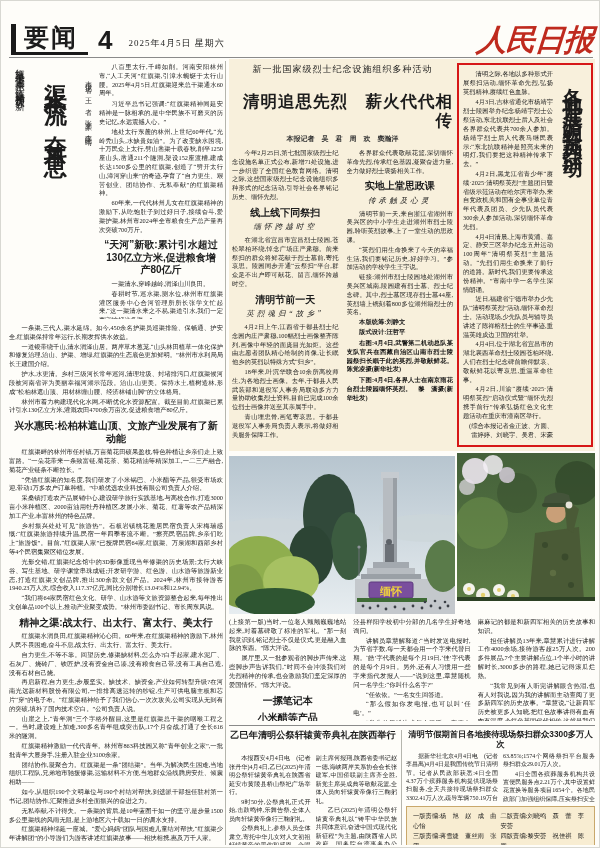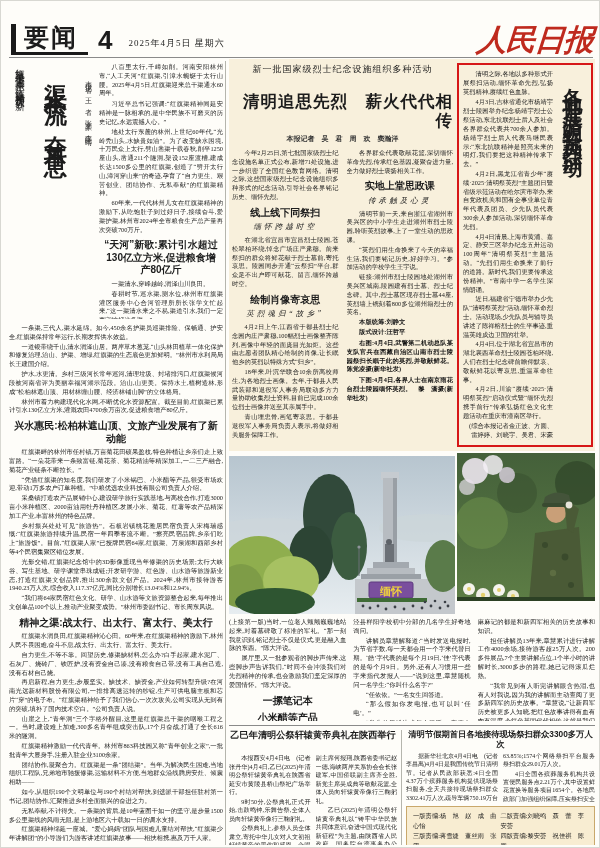--- a/index.html
+++ b/index.html
@@ -137,21 +137,21 @@
   <div id="center-art">
     <div id="center-kicker">新一批国家级烈士纪念设施组织多种活动</div>
     <div id="center-title" class="sans">清明追思先烈　薪火代代相传</div>
     <div id="center-byline">本报记者　吴　君　周　欢　窦瀚洋</div>
     <div id="center-cols">
       <div class="ccol">
           <div class="blk blk-lead">今年2月25日,第七批国家级烈士纪念设施名单正式公布,新增71处设施,进一步织密了全国红色教育网络。清明之际,这些国家级烈士纪念设施组织多种形式的纪念活动,引导社会各界铭记历史、缅怀先烈。</div>
           <div class="blk blk-h">线上线下同祭扫</div>
           <div class="blk blk-hk">缅怀跨越时空</div>
           <div class="blk blk-p">在湖北省宜昌市宜昌烈士陵园,苍松翠柏环绕,悼念广场庄严肃穆。前来祭扫的群众将鲜花献于烈士墓前,寄托哀思。陵园同步开通“云祭扫”平台,群众足不出户即可献花、留言,缅怀跨越时空。</div>
-          <div class="blk blk-h">绘制肖像寄哀思</div>
+          <div class="blk blk-h">清明节前一天</div>
           <div class="blk blk-hk">英烈魂归“故乡”</div>
           <div class="blk blk-p">4月2日上午,江西省于都县烈士纪念园内庄严肃穆,100幅烈士画像整齐陈列,画像中年轻的面庞目光如炬。这些由志愿者团队精心绘制的肖像,让长眠他乡的英烈以特殊方式“归乡”。</div>
           <div class="blk blk-p">18年来,叶沉华联合10余所高校师生,为各地烈士画像。去年,于都县人民武装部和退役军人事务局联动多方力量协助收集烈士资料,目前已完成100余位烈士画像并送至其亲属手中。</div>
           <div class="blk blk-p">青山埋忠骨,画笔寄哀思。于都县退役军人事务局负责人表示,将做好相关服务保障工作。</div>
         </div>
       <div class="ccol">
           <div class="blk blk-p">各界群众代表敬献花篮,深切缅怀革命先烈,传承红色基因,凝聚奋进力量,全力做好烈士褒扬相关工作。</div>
           <div class="blk blk-h">实地上堂思政课</div>
           <div class="blk blk-hk">传承触及心灵</div>
           <div class="blk blk-p">清明节前一天,来自浙江省湖州市吴兴区的中小学生走进湖州市烈士陵园,聆听英烈故事,上了一堂生动的思政课。</div>

